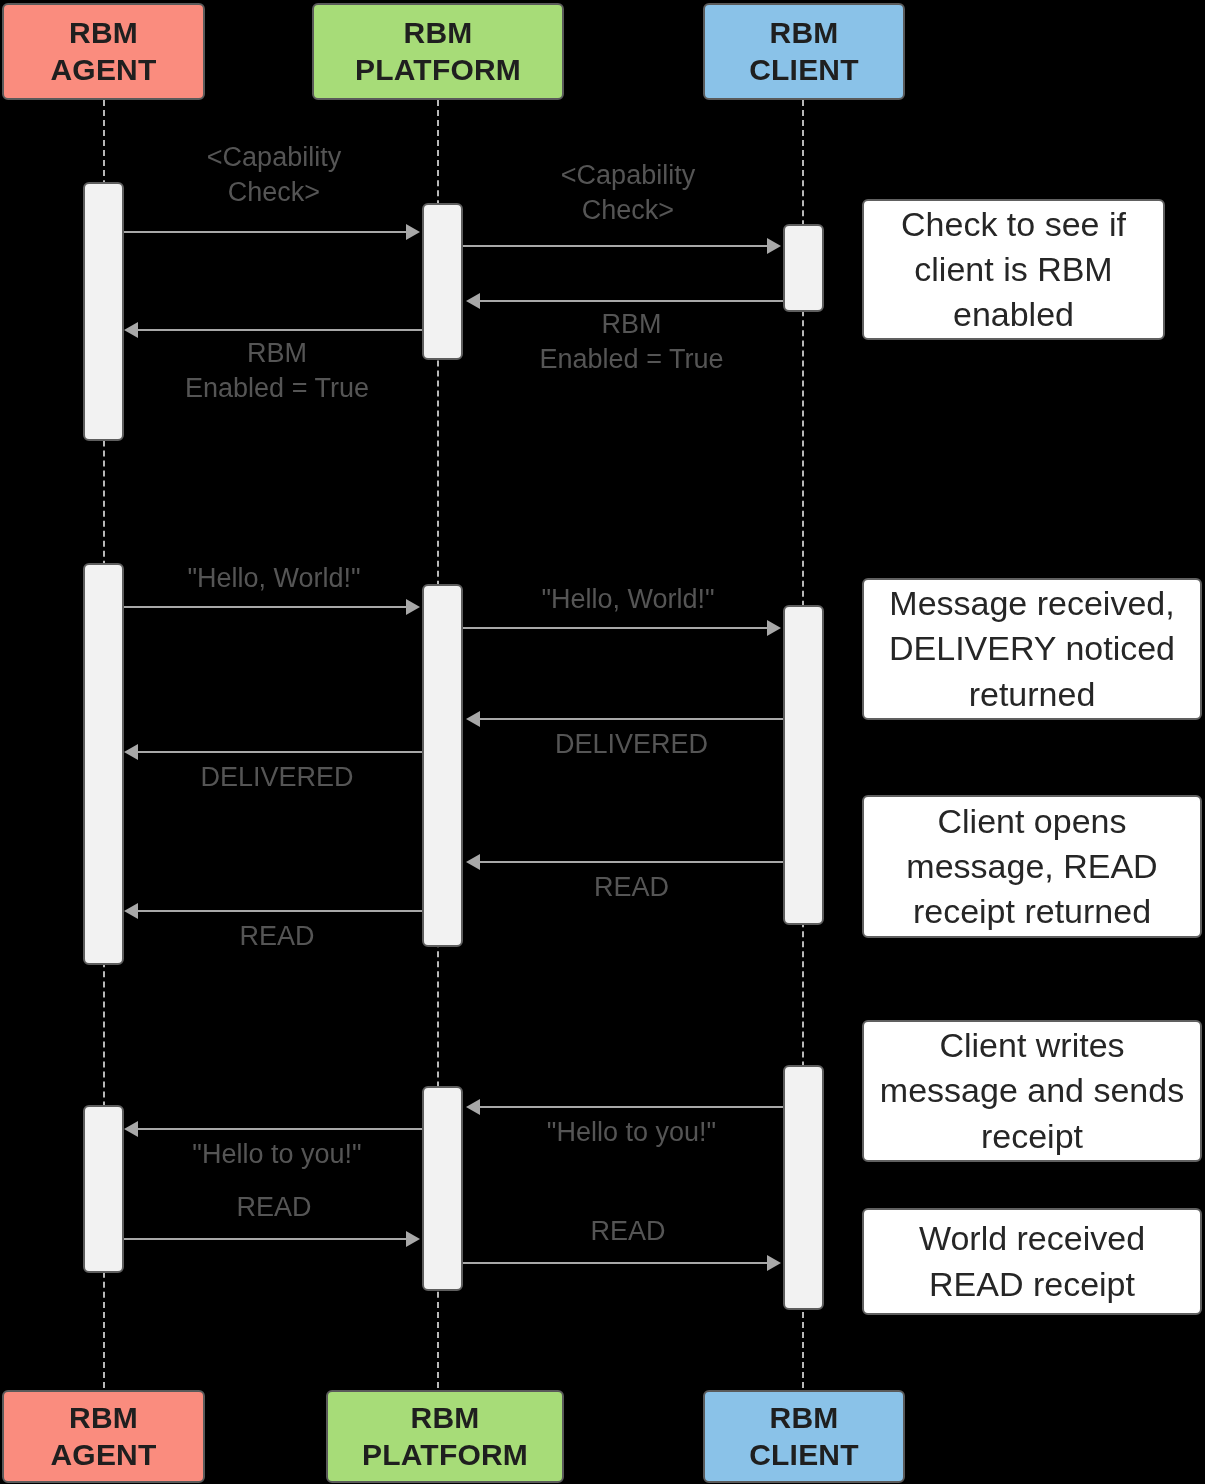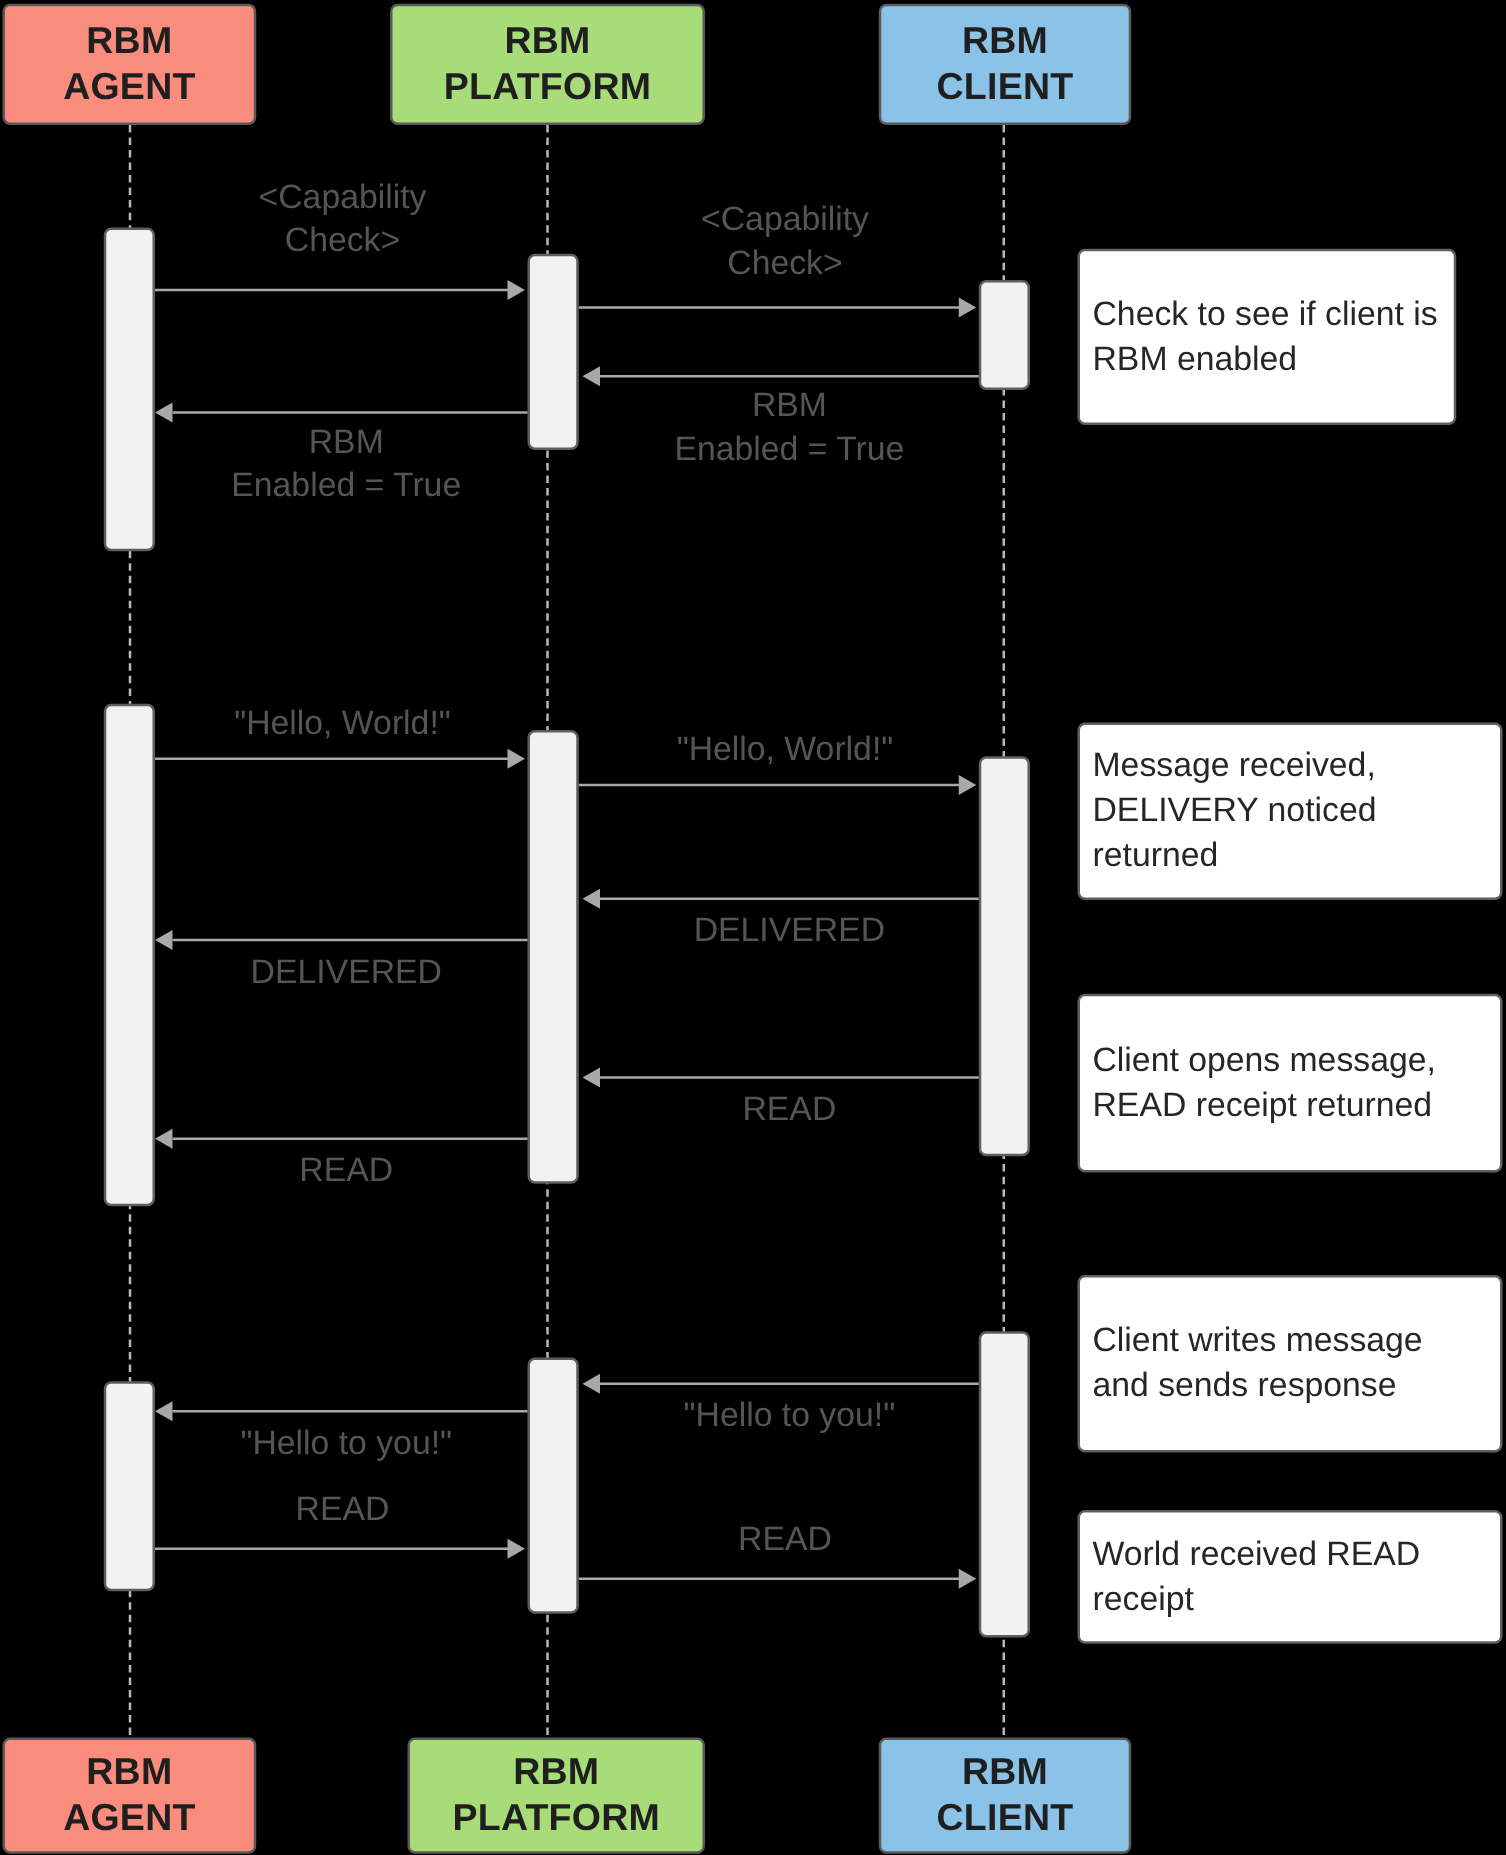--- a/index.html
+++ b/index.html
@@ -83,23 +83,23 @@
   
   .note {
     position: absolute;
     box-sizing: border-box;
     background: #ffffff;
     border: 2px solid #606060;
     border-radius: 6px;
     display: flex;
     align-items: center;
     justify-content: center;
-    text-align: left;
+    text-align: center;
     color: #262626;
-    font-size: 27px;
+    font-size: 34px;
     line-height: 1.33;
     padding: 4px 10px;
   }
 </style>
 </head>
 <body>
 
 <div id="canvas">
 
   <div class="lifeline" style="left:103px; top:100px; height:1288px;"></div>
@@ -192,21 +192,21 @@
   <div class="msg-label" style="left:132px; top:1137px; width:290px;">"Hello to you!"</div>
 
   <div class="msg-line" style="left:124px; top:1238px; width:284px;"></div>
   <div class="arrow-head right" style="left:406px; top:1231px;"></div>
   <div class="msg-label" style="left:134px; top:1190px; width:280px;">READ</div>
 
   <div class="msg-line" style="left:463px; top:1262px; width:306px;"></div>
   <div class="arrow-head right" style="left:767px; top:1255px;"></div>
   <div class="msg-label" style="left:488px; top:1214px; width:280px;">READ</div>
 
-  <div class="note" style="left:862px; top:1020px; width:340px; height:142px;">Client writes message and sends response</div>
+  <div class="note" style="left:862px; top:1020px; width:340px; height:142px;">Client writes message and sends receipt</div>
 
   <div class="note" style="left:862px; top:1208px; width:340px; height:107px;">World received READ receipt</div>
 
   <div class="participant" style="left:2px; top:1390px; width:203px; height:93px; background:#fa8c7e;">
     <span class="l1">RBM</span>
     <span class="l2">AGENT</span>
   </div>
 
   <div class="participant" style="left:326px; top:1390px; width:238px; height:93px; background:#a7dc78;">
     <span class="l1">RBM</span>

